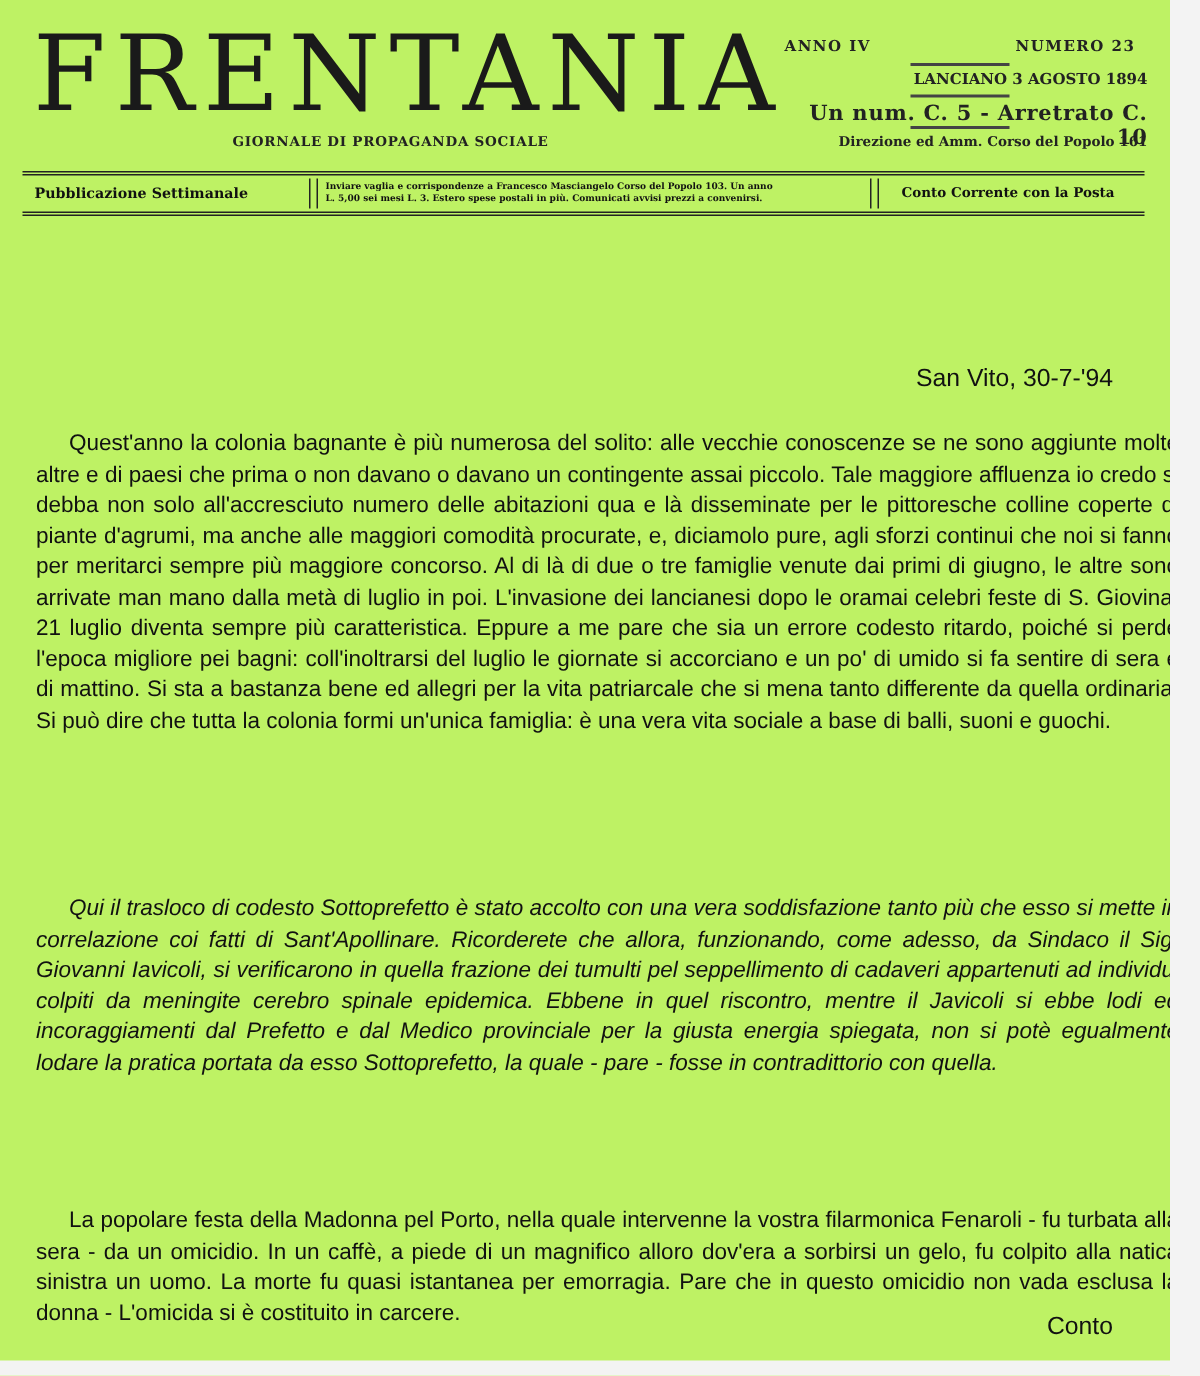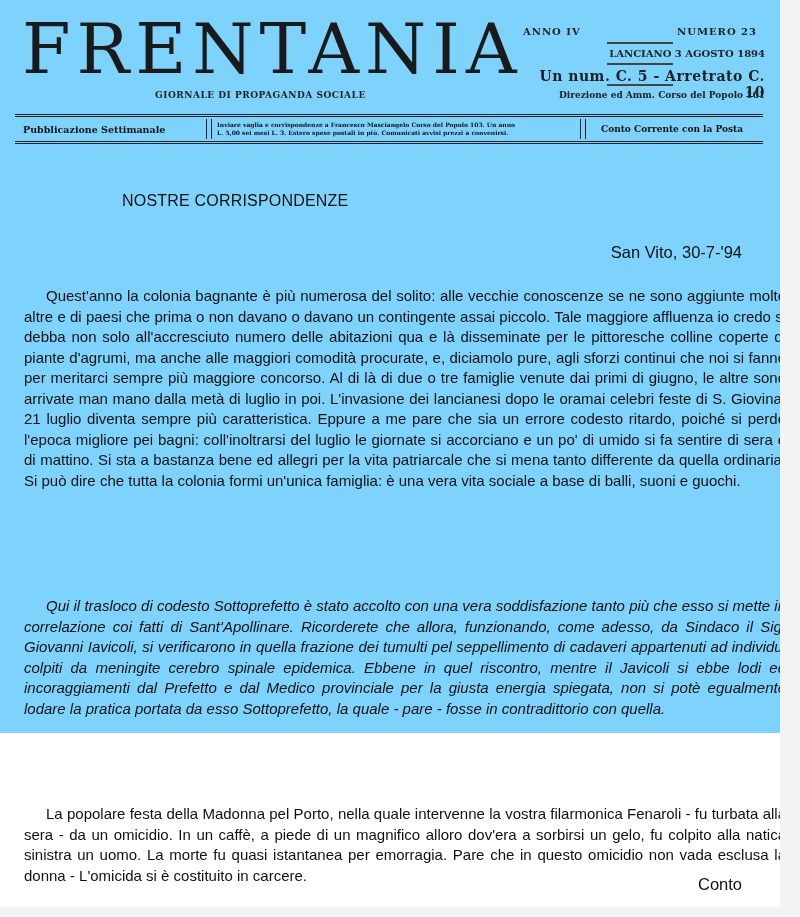--- a/index.html
+++ b/index.html
@@ -1,17 +1,17 @@
 <!DOCTYPE html>
 <html><head>
 <meta charset="utf-8">
 <style>
   html, body { margin: 0; padding: 0; background: #ffffff; }
   body { width: 800px; height: 917px; position: relative; overflow: hidden; font-family: "Liberation Sans", sans-serif; color: #111; }
-  .page { position: absolute; left: 0; top: 0; width: 780px; height: 733px; background: #7dd3fc; }
+  .page { position: absolute; left: 0; top: 0; width: 780px; height: 917px; background: #bef264; }
   .right-edge { position: absolute; right: 0; top: 0; width: 20px; height: 917px; background: #f3f3f3; }
   .bottom-edge { position: absolute; left: 0; bottom: 0; width: 800px; height: 10px; background: #f3f3f3; }
 
   
   .masthead-title { position: absolute; left: 22px; top: 14px; font-family: "DejaVu Serif", serif; font-size: 70px; letter-spacing: 6px; color: #1a1a1a; line-height: 1; }
   .masthead-sub { position: absolute; left: 155px; top: 90px; font-family: "DejaVu Serif", serif; font-size: 9px; font-weight: bold; letter-spacing: 0.5px; color: #222; }
   .meta { position: absolute; left: 515px; width: 250px; text-align: right; font-family: "DejaVu Serif", serif; color: #222; }
   .meta-issue { top: 26px; font-size: 10px; font-weight: bold; letter-spacing: 1px; display: flex; justify-content: space-between; padding: 0 8px; box-sizing: border-box; }
   .meta-date { top: 48px; font-size: 10px; font-weight: bold; }
   .meta-price { top: 68px; font-size: 14px; font-weight: bold; letter-spacing: 0.5px; }
@@ -56,21 +56,20 @@
     <div class="band-left">Pubblicazione Settimanale</div>
     <div class="band-sep"></div>
     <div class="band-mid">
       <div>Inviare vaglia e corrispondenze a Francesco Masciangelo Corso del Popolo 103. Un anno</div>
       <div>L. 5,00 sei mesi L. 3. Estero spese postali in più. Comunicati avvisi prezzi a convenirsi.</div>
     </div>
     <div class="band-sep"></div>
     <div class="band-right">Conto Corrente con la Posta</div>
   </div>
 
-  <div class="section-title">NOSTRE CORRISPONDENZE</div>
   <div class="dateline">San Vito, 30-7-'94</div>
   <p class="para p1">Quest'anno la colonia bagnante è più numerosa del solito: alle vecchie conoscenze se ne sono aggiunte molte altre e di paesi che prima o non davano o davano un contingente assai piccolo. Tale maggiore affluenza io credo si debba non solo all'accresciuto numero delle abitazioni qua e là disseminate per le pittoresche colline coperte di piante d'agrumi, ma anche alle maggiori comodità procurate, e, diciamolo pure, agli sforzi continui che noi si fanno per meritarci sempre più maggiore concorso. Al di là di due o tre famiglie venute dai primi di giugno, le altre sono arrivate man mano dalla metà di luglio in poi. L'invasione dei lancianesi dopo le oramai celebri feste di S. Giovina, 21 luglio diventa sempre più caratteristica. Eppure a me pare che sia un errore codesto ritardo, poiché si perde l'epoca migliore pei bagni: coll'inoltrarsi del luglio le giornate si accorciano e un po' di umido si fa sentire di sera e di mattino. Si sta a bastanza bene ed allegri per la vita patriarcale che si mena tanto differente da quella ordinaria. Si può dire che tutta la colonia formi un'unica famiglia: è una vera vita sociale a base di balli, suoni e guochi.</p>
   <p class="para p2">Qui il trasloco di codesto Sottoprefetto è stato accolto con una vera soddisfazione tanto più che esso si mette in correlazione coi fatti di Sant'Apollinare. Ricorderete che allora, funzionando, come adesso, da Sindaco il Sig. Giovanni Iavicoli, si verificarono in quella frazione dei tumulti pel seppellimento di cadaveri appartenuti ad individui colpiti da meningite cerebro spinale epidemica. Ebbene in quel riscontro, mentre il Javicoli si ebbe lodi ed incoraggiamenti dal Prefetto e dal Medico provinciale per la giusta energia spiegata, non si potè egualmente lodare la pratica portata da esso Sottoprefetto, la quale - pare - fosse in contradittorio con quella.</p>
   <p class="para p3">La popolare festa della Madonna pel Porto, nella quale intervenne la vostra filarmonica Fenaroli - fu turbata alla sera - da un omicidio. In un caffè, a piede di un magnifico alloro dov'era a sorbirsi un gelo, fu colpito alla natica sinistra un uomo. La morte fu quasi istantanea per emorragia. Pare che in questo omicidio non vada esclusa la donna - L'omicida si è costituito in carcere.</p>
   <div class="signature">Conto</div>
 </div>
 <div class="right-edge"></div>
 <div class="bottom-edge"></div>
 
 </body></html>

